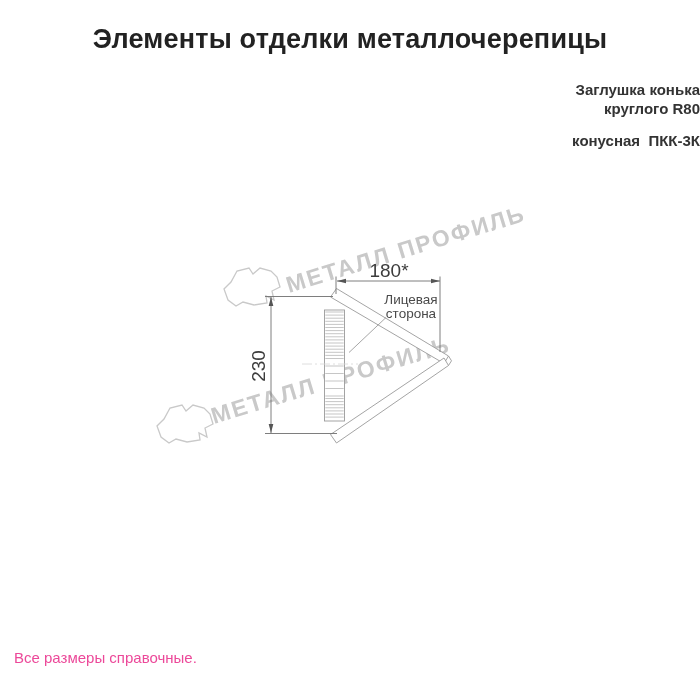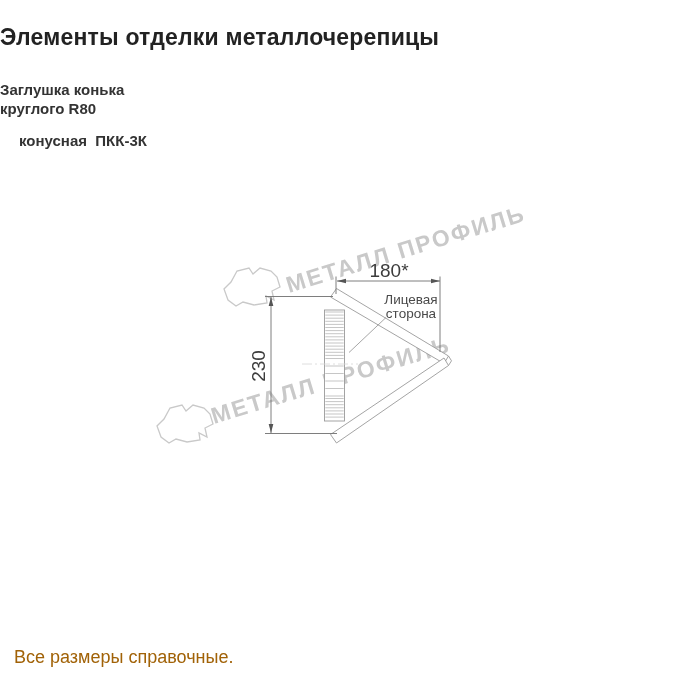--- a/index.html
+++ b/index.html
@@ -1,33 +1,33 @@
 <!DOCTYPE html>
 <html><head>
 <meta charset="utf-8">
 <style>
   html,body{margin:0;padding:0;}
   body{
     width:700px;height:700px;position:relative;background:#ffffff;
     font-family:"Liberation Sans", sans-serif;overflow:hidden;
   }
   .page-title{
-    position:absolute;top:24px;left:0;width:700px;text-align:left;
-    font-size:23px;font-weight:bold;color:#222222;letter-spacing:0.2px;
+    position:absolute;top:24px;left:0;width:700px;text-align:center;
+    font-size:27px;font-weight:bold;color:#222222;letter-spacing:0.2px;
   }
   .product-block{
-    position:absolute;top:80px;left:0;width:700px;text-align:left;
+    position:absolute;top:80px;left:0;width:700px;text-align:right;
     color:#333333;
   }
   .product-name{font-size:15px;font-weight:bold;line-height:19px;}
   .product-type{font-size:15px;font-weight:bold;margin-top:14px;white-space:pre;padding-left:19px;}
   .diagram-svg{position:absolute;left:0;top:0;}
   .footer{
-    position:absolute;left:14px;top:649px;color:#a16207;
-    font-size:18px;line-height:17.5px;
+    position:absolute;left:14px;top:649px;color:#ec4899;
+    font-size:15px;line-height:17.5px;
   }
   .wm-text{
     font-size:23px;font-weight:bold;letter-spacing:2px;
   }
   .dim-text{font-size:19px;fill:#3c3c3c;}
   .note-text{font-size:13.5px;fill:#4a4a4a;}
 </style>
 </head>
 <body>
 

